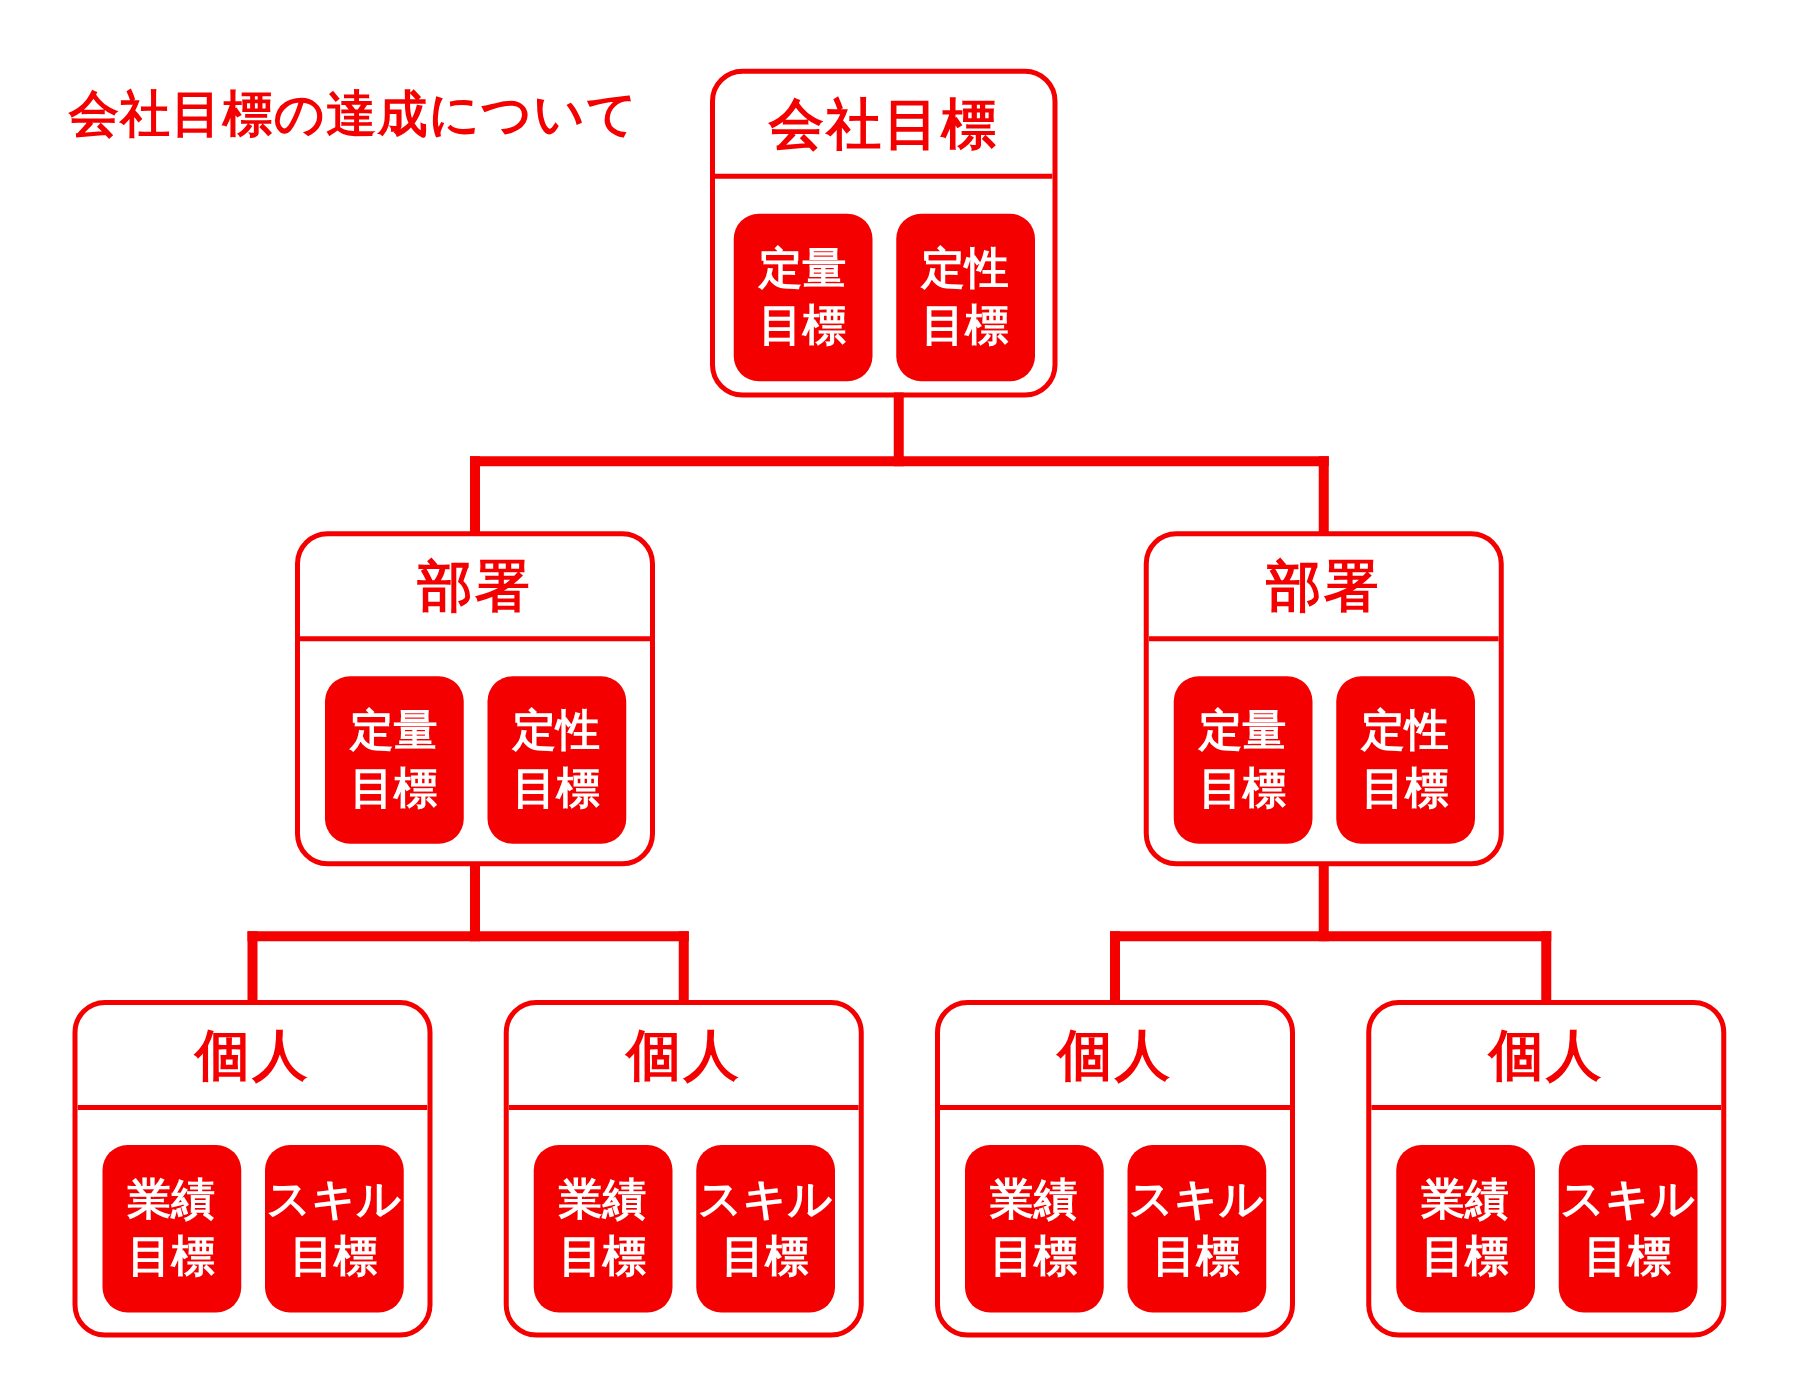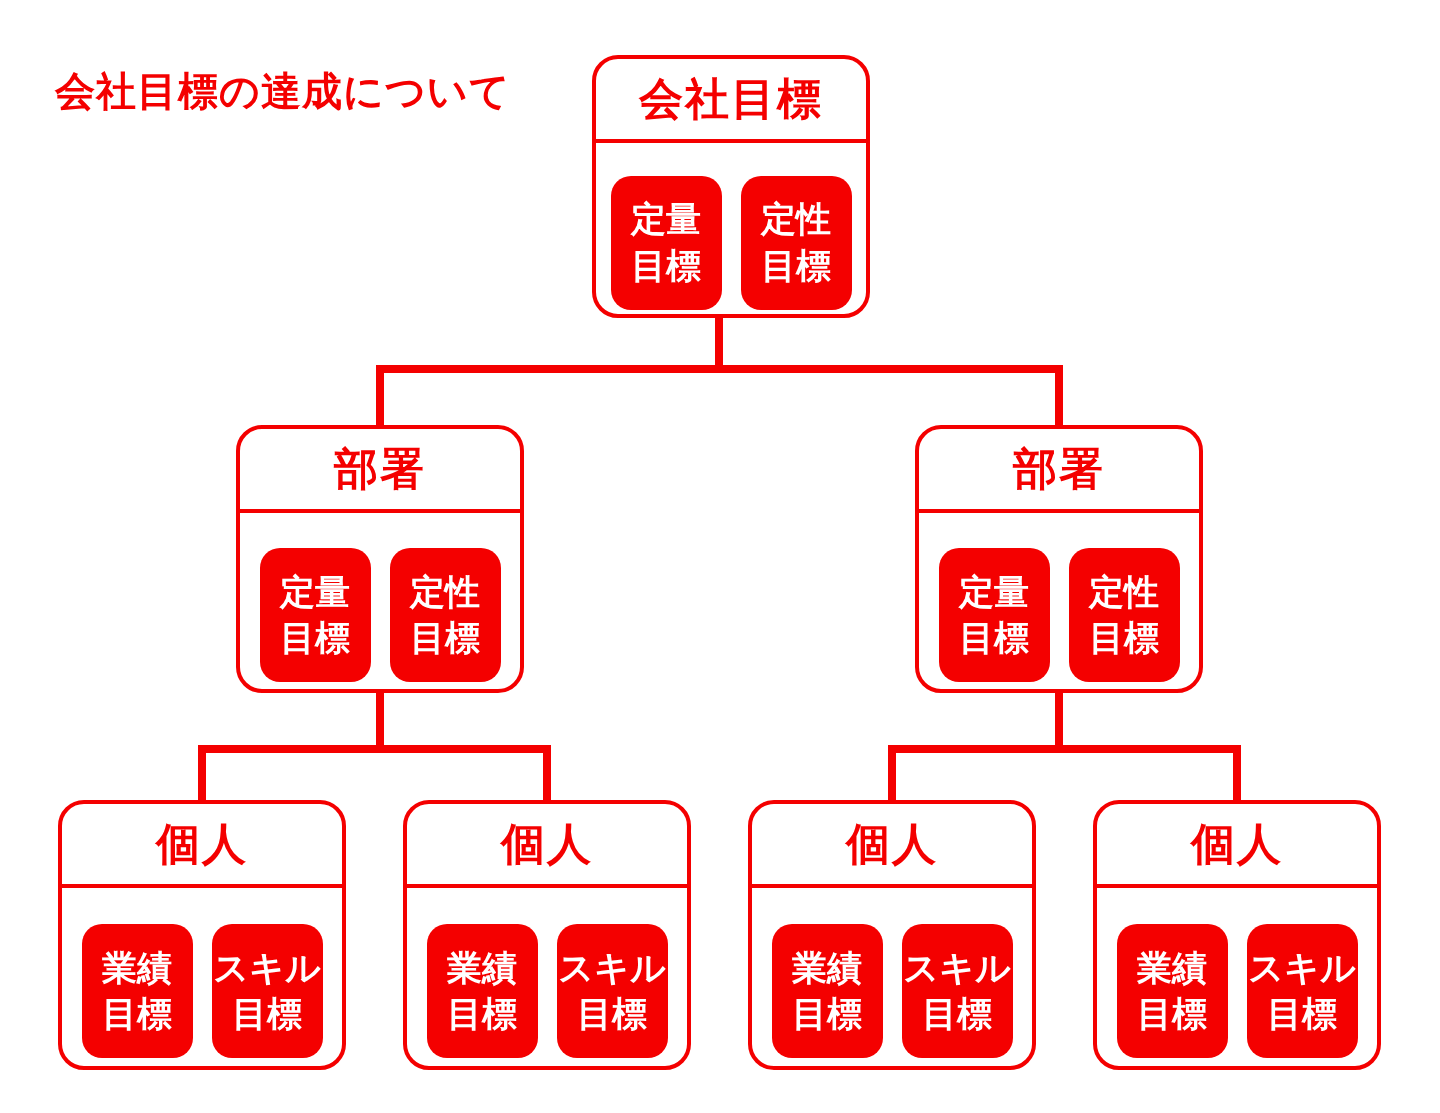--- a/index.html
+++ b/index.html
@@ -43,21 +43,21 @@
     font-size:44px;
     font-weight:bold;
     color:var(--red);
     letter-spacing:2px;
     flex:0 0 auto;
   }
   .node-body{
     flex:1 1 auto;
     display:flex;
     justify-content:center;
-    align-items:center;
+    align-items:flex-start;
     gap:19px;
     padding-top:28px;
   }
   .chip{
     width:111px;
     height:134px;
     background:var(--red);
     border-radius:20px;
     display:flex;
     flex-direction:column;
@@ -67,21 +67,21 @@
     font-size:35px;
     font-weight:bold;
     line-height:1.32;
   }
   .chip-line{display:block;white-space:nowrap;}
   .conn{
     position:absolute;
     background:var(--red);
   }
   
-  #node-root      {left:592px;top:55px;width:278px;height:263px;}
+  #node-root      {left:568px;top:55px;width:278px;height:263px;}
   #node-dept-1    {left:236px;top:425px;width:288px;height:268px;}
   #node-dept-2    {left:915px;top:425px;width:288px;height:268px;}
   #node-ind-1     {left:58px;  top:800px;width:288px;height:270px;}
   #node-ind-2     {left:403px; top:800px;width:288px;height:270px;}
   #node-ind-3     {left:748px; top:800px;width:288px;height:270px;}
   #node-ind-4     {left:1093px;top:800px;width:288px;height:270px;}
   
   #c-root-stem    {left:715px; top:314px;width:8px;  height:59px;}
   #c-root-bar     {left:376px; top:365px;width:687px;height:8px;}
   #c-root-drop-l  {left:376px; top:365px;width:8px;  height:62px;}

